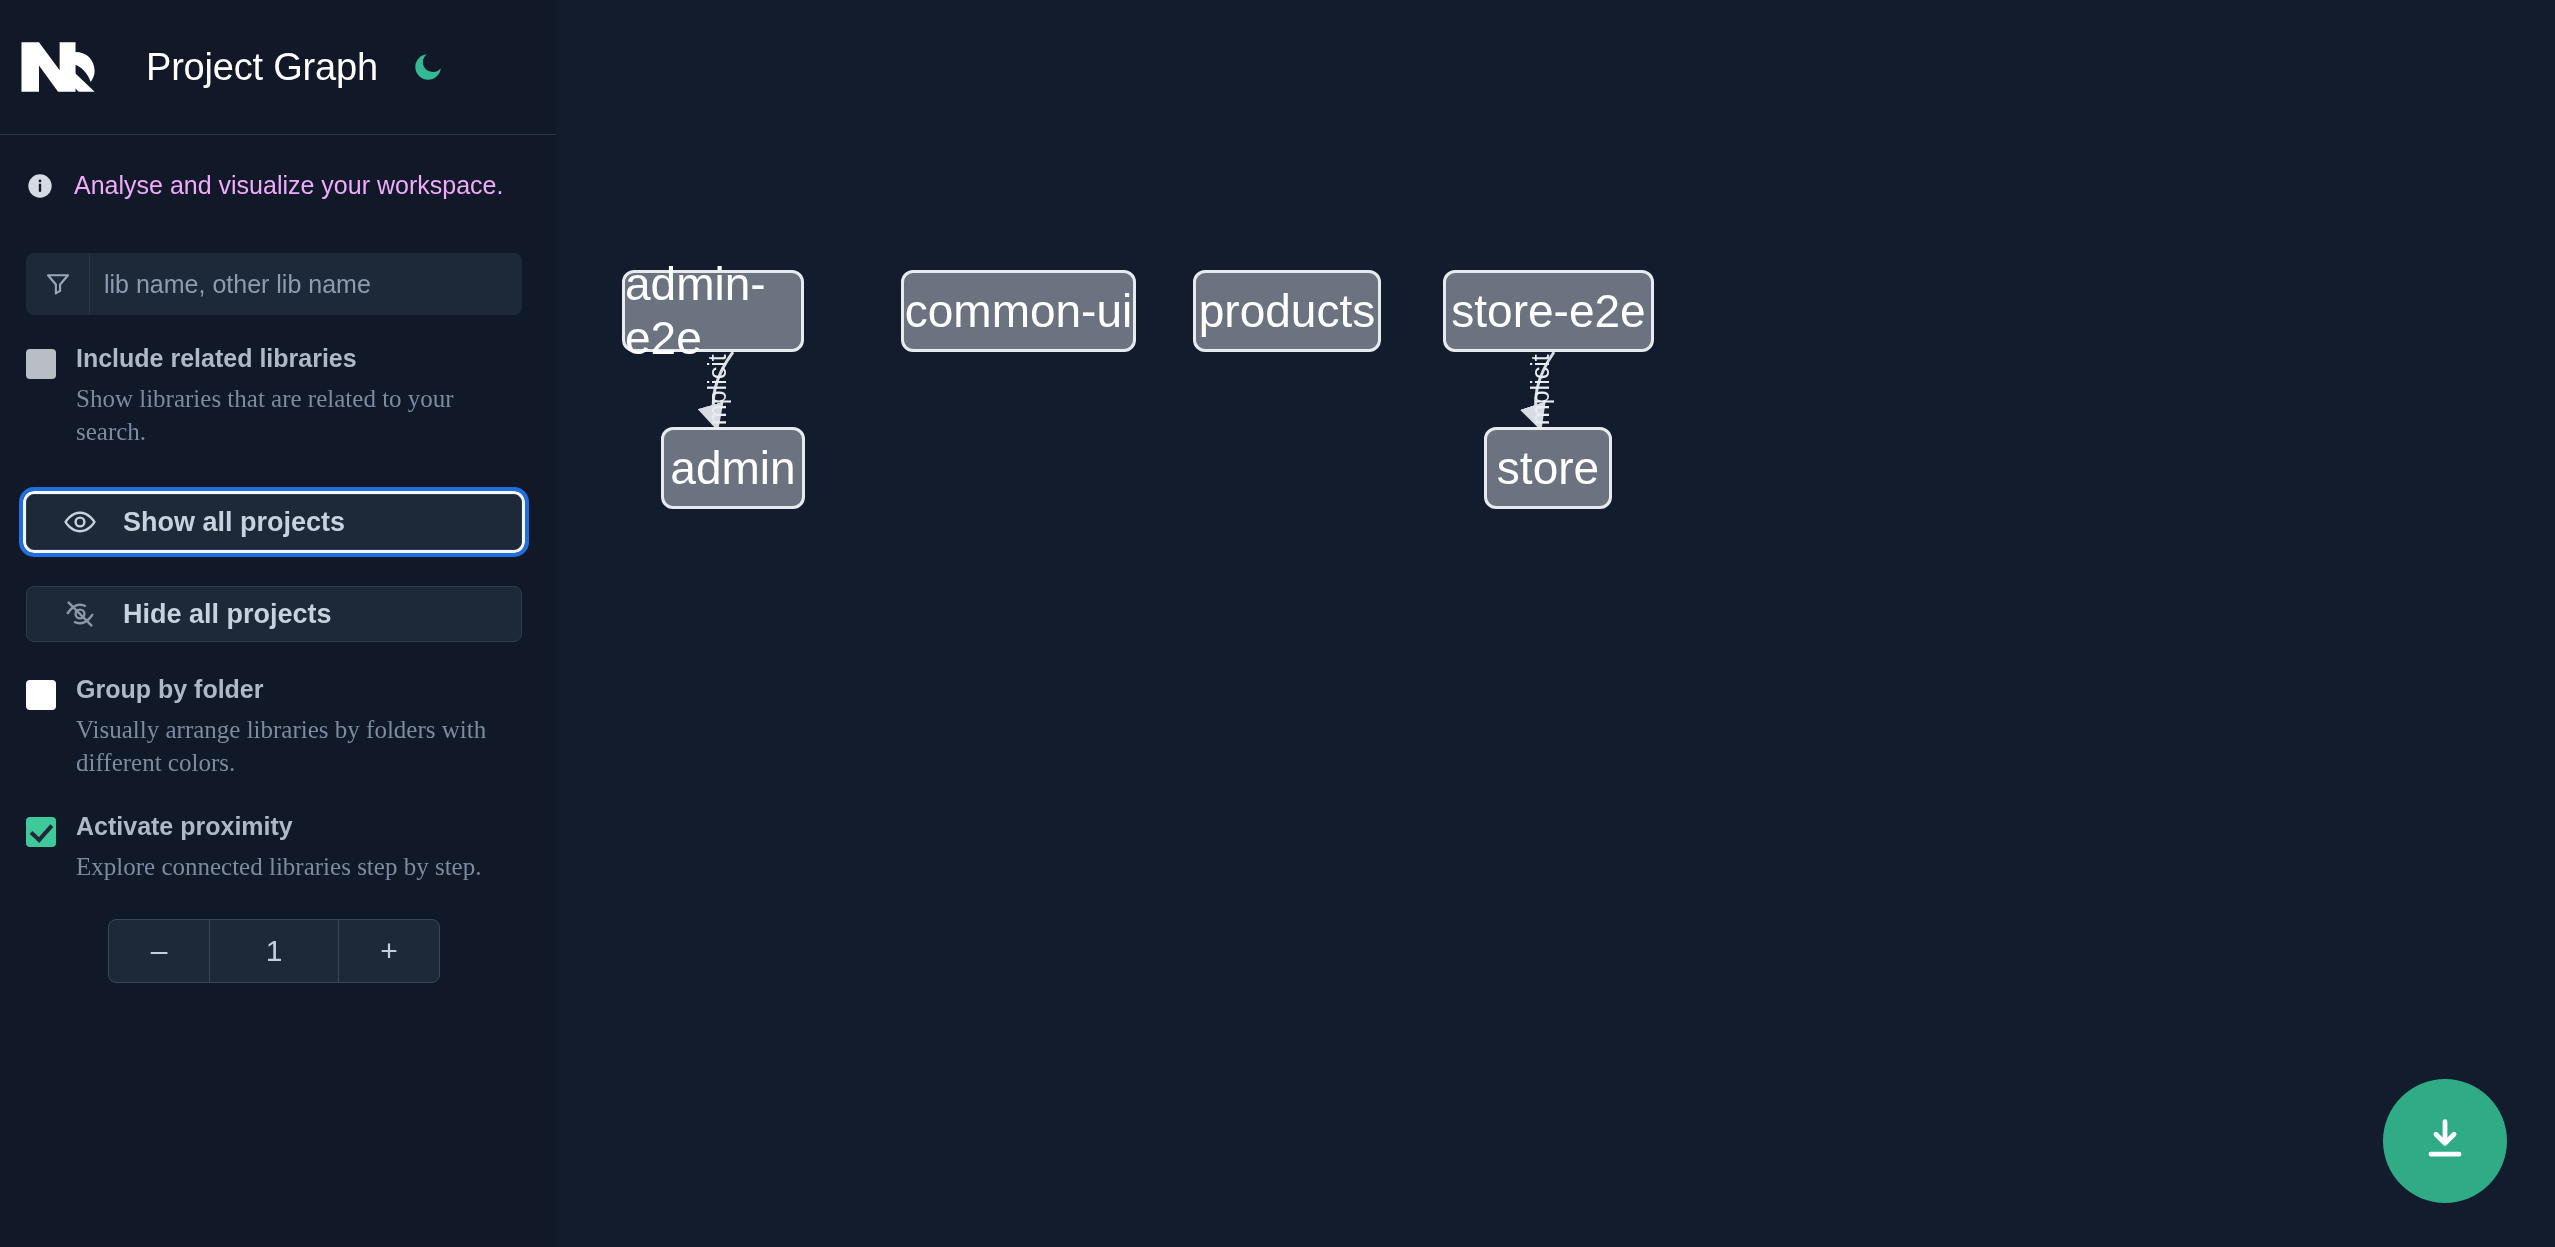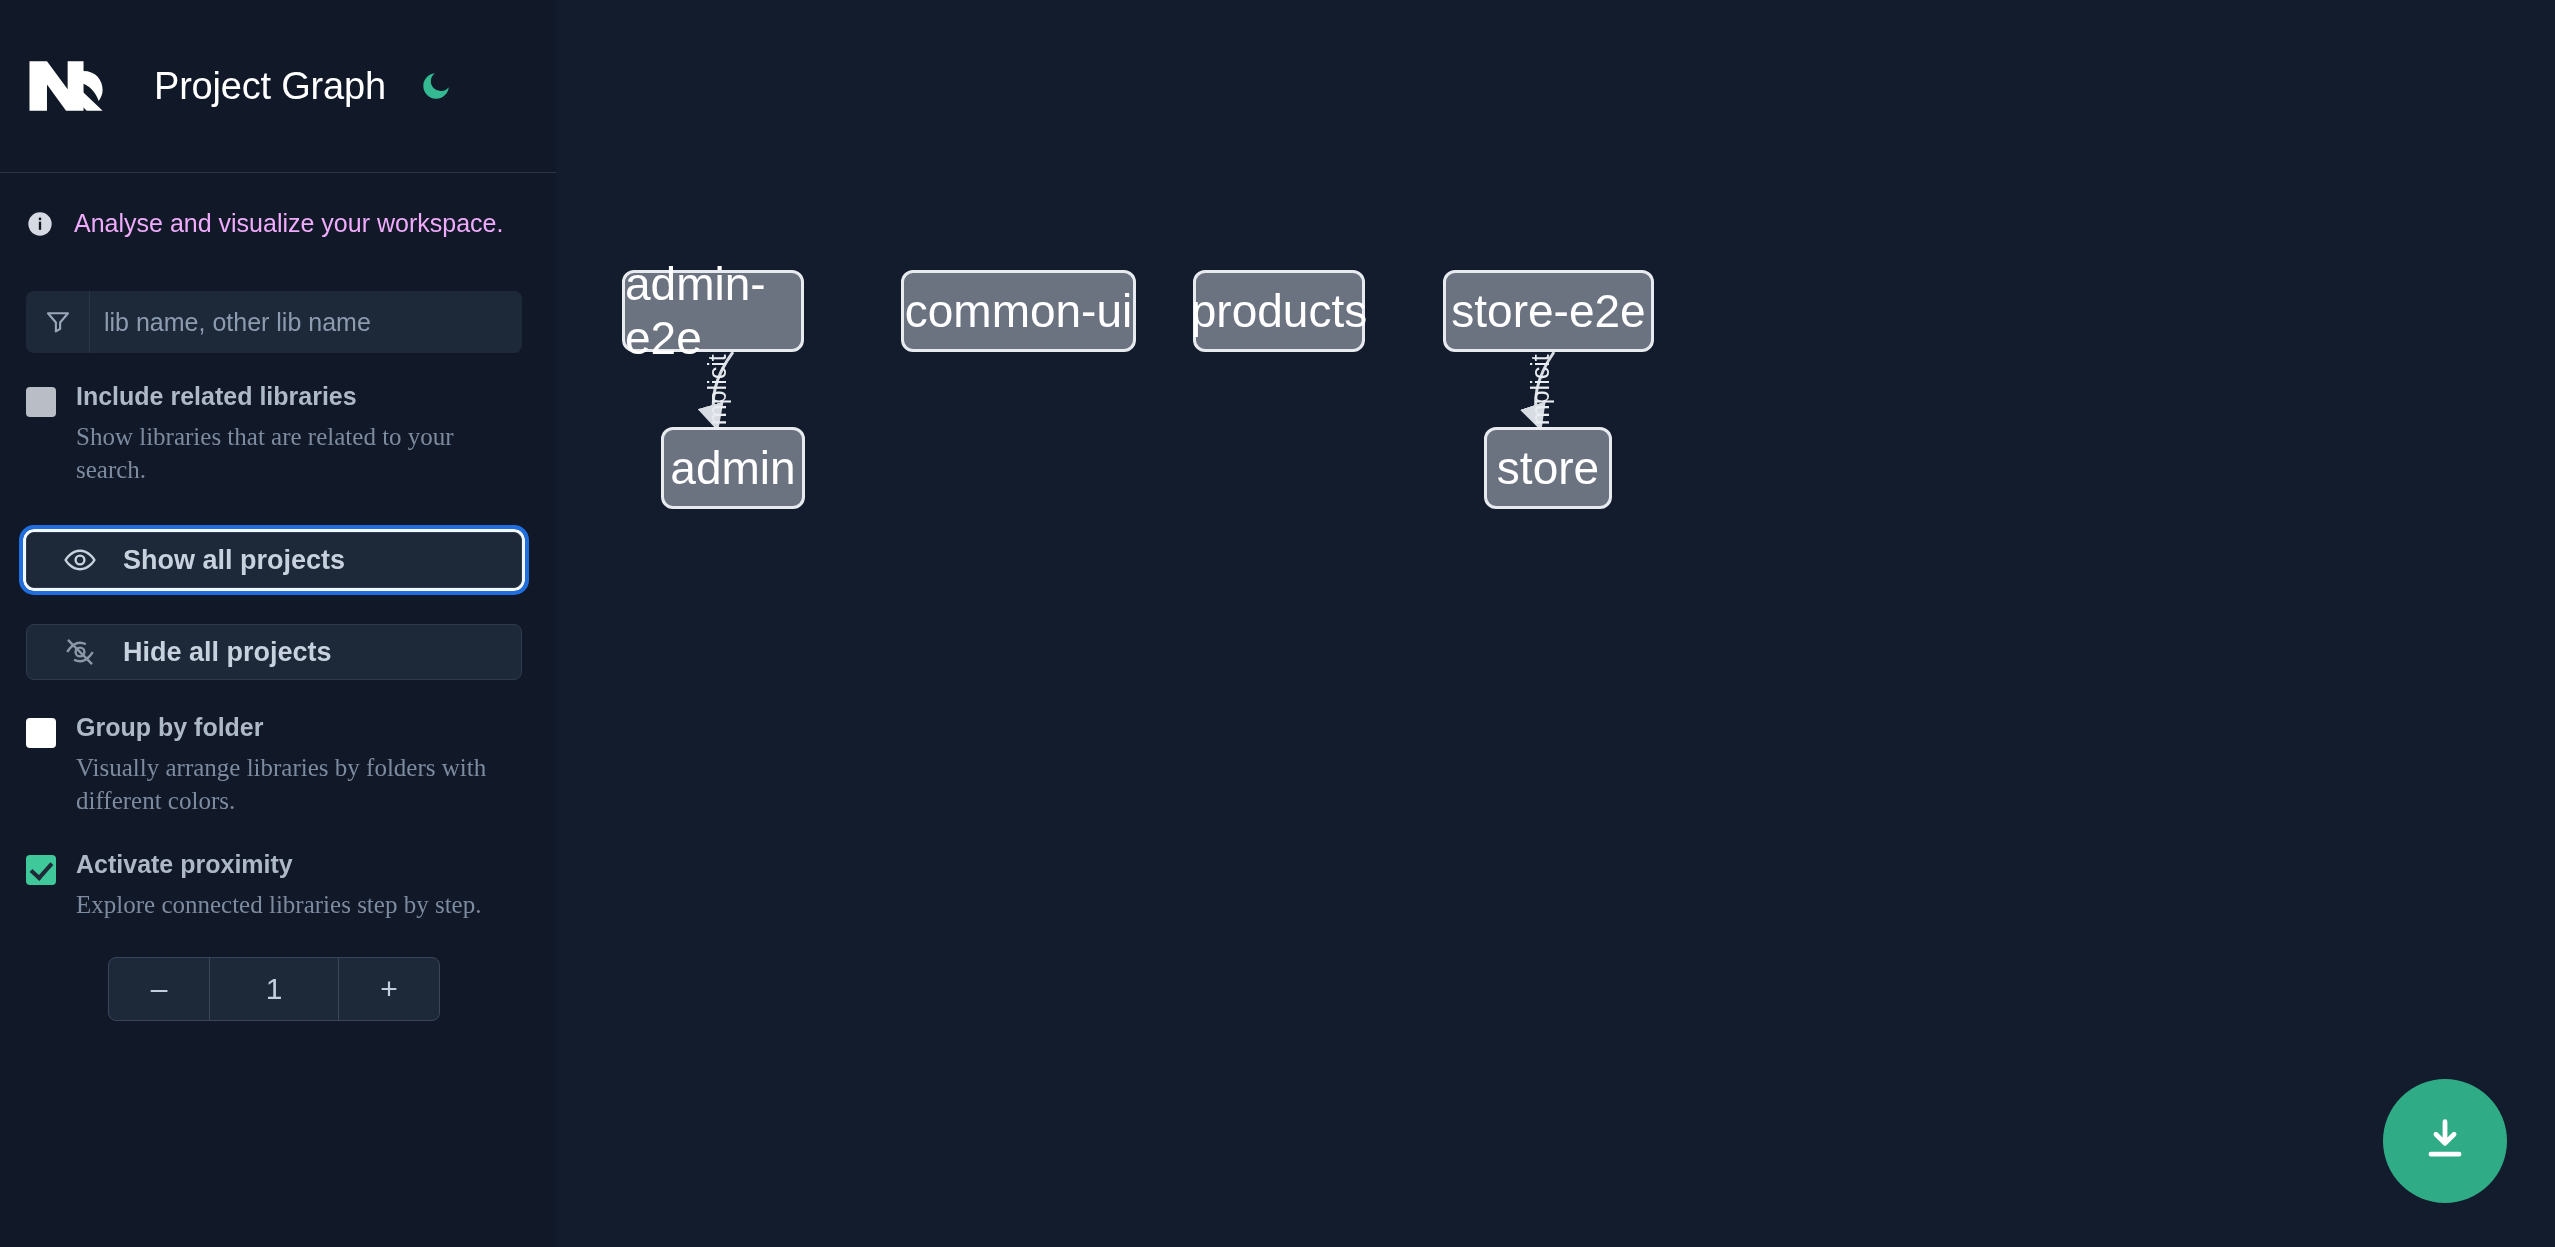--- a/index.html
+++ b/index.html
@@ -13,23 +13,23 @@
 
   
   .sidebar {
     position: relative;
     width: 556px; height: 1247px;
     background: #111827;
     flex: 0 0 556px;
     overflow: hidden;
   }
   .sidebar-header {
-    height: 173px;
+    height: 135px;
     display: flex; align-items: center;
-    padding-left: 26px;
+    padding-left: 18px;
     border-bottom: 1px solid #2b3647;
   }
   .nx-logo { width: 96px; height: 62px; flex: 0 0 96px; }
   .app-title {
     margin-left: 32px;
     font-size: 38px; font-weight: 400; color: #ffffff;
     letter-spacing: -0.2px;
   }
   .moon-btn {
     margin-left: 28px; width: 44px; height: 44px;
@@ -287,21 +287,21 @@
 
     <div class="node" style="left:66px;top:270px;width:182px;height:82px;">
       <span>admin-e2e</span>
     </div>
     <div class="node" style="left:105px;top:427px;width:144px;height:82px;">
       <span>admin</span>
     </div>
     <div class="node" style="left:345px;top:270px;width:235px;height:82px;">
       <span>common-ui</span>
     </div>
-    <div class="node" style="left:637px;top:270px;width:172px;height:82px;">
+    <div class="node" style="left:637px;top:270px;width:188px;height:82px;">
       <span>products</span>
     </div>
     <div class="node" style="left:887px;top:270px;width:211px;height:82px;">
       <span>store-e2e</span>
     </div>
     <div class="node" style="left:928px;top:427px;width:128px;height:82px;">
       <span>store</span>
     </div>
 
     <div class="edge-label" style="left:123px;top:378px;">implicit</div>

